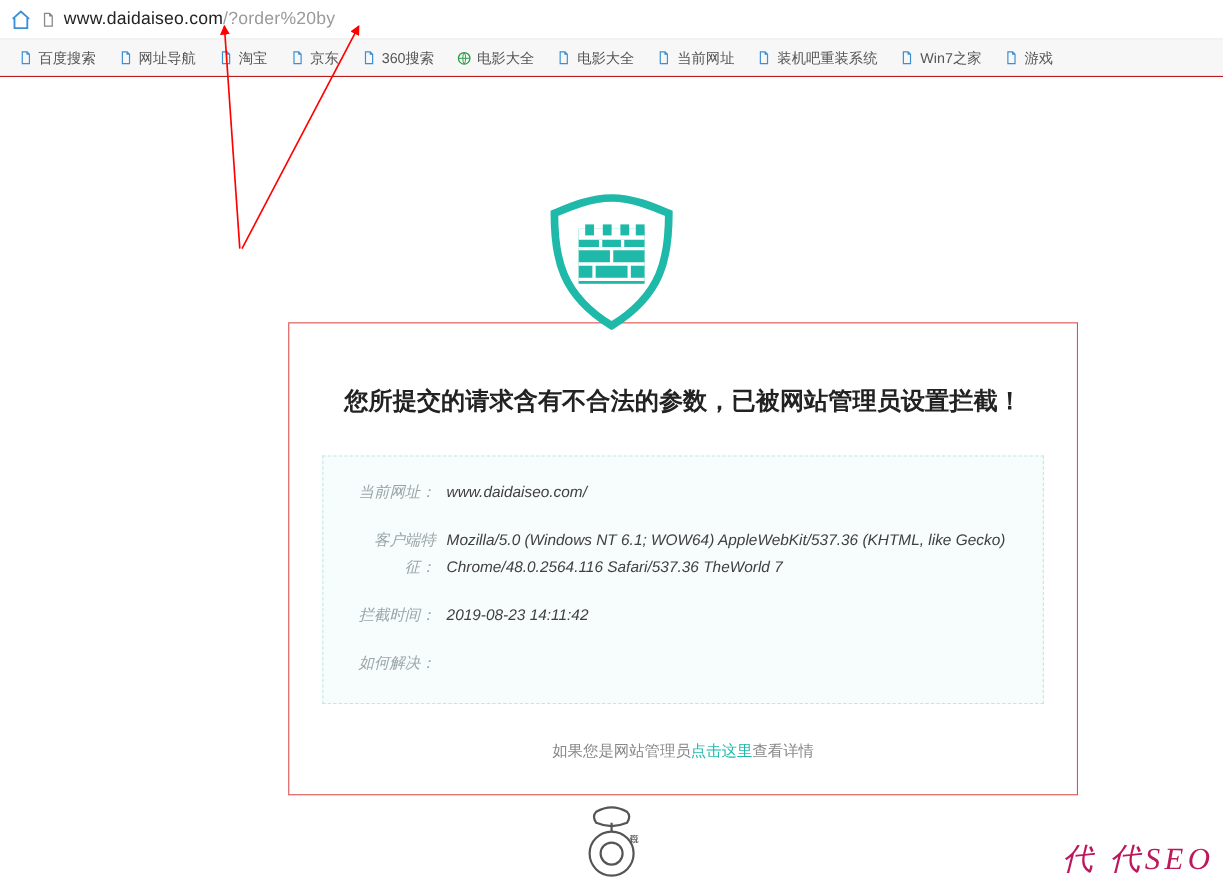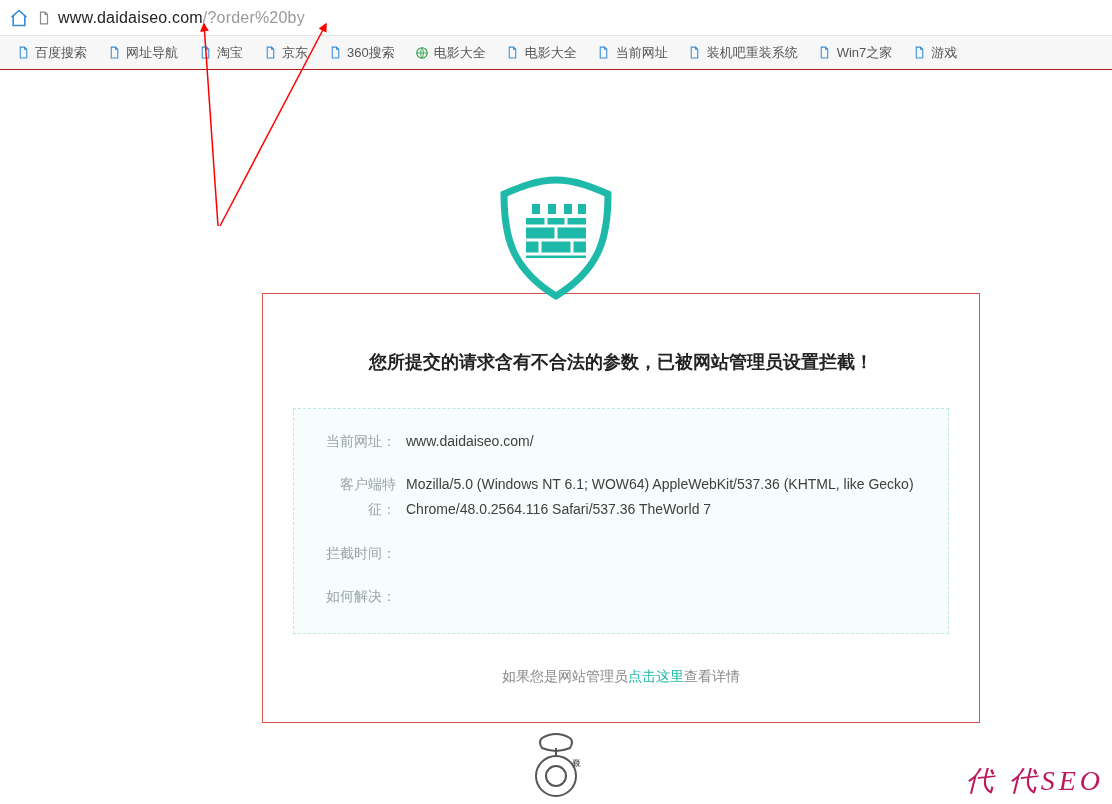--- a/index.html
+++ b/index.html
@@ -85,36 +85,37 @@
     top: 293px;
     left: 262px;
     width: 718px;
     height: 430px;
     border: 1px solid #d9534f;
     background: #fff;
     padding: 56px 30px 20px 30px;
   }
   .heading {
     text-align: center;
-    font-size: 18px;
+    font-size: 22px;
     font-weight: bold;
     color: #222;
     margin-bottom: 34px;
   }
   .details {
     border: 1px dashed #bfe8e2;
     background: #f7fdfc;
     padding: 20px 22px 24px 22px;
   }
   .row {
     display: flex;
     align-items: center;
     margin-bottom: 18px;
     line-height: 1.8;
     font-size: 14px;
+    font-style: italic;
   }
   .row:last-child { margin-bottom: 0; }
   .row .label {
     width: 90px;
     flex: 0 0 90px;
     text-align: right;
     color: #9aa6a6;
     padding-right: 10px;
   }
   .row .value {
@@ -302,20 +303,21 @@
     <div class="row">
       <div class="label">当前网址：</div>
       <div class="value">www.daidaiseo.com/</div>
     </div>
     <div class="row">
       <div class="label">客户端特征：</div>
       <div class="value">Mozilla/5.0 (Windows NT 6.1; WOW64) AppleWebKit/537.36 (KHTML, like Gecko) Chrome/48.0.2564.116 Safari/537.36 TheWorld 7</div>
     </div>
     <div class="row">
       <div class="label">拦截时间：</div>
+      <div class="value">2019-08-23 14:11:42</div>
     </div>
     <div class="row">
       <div class="label">如何解决：</div>
     </div>
   </div>
   <div class="footer-line">
     <span>如果您是网站管理员</span><span class="link">点击这里</span><span>查看详情</span>
   </div>
 </div>
 

